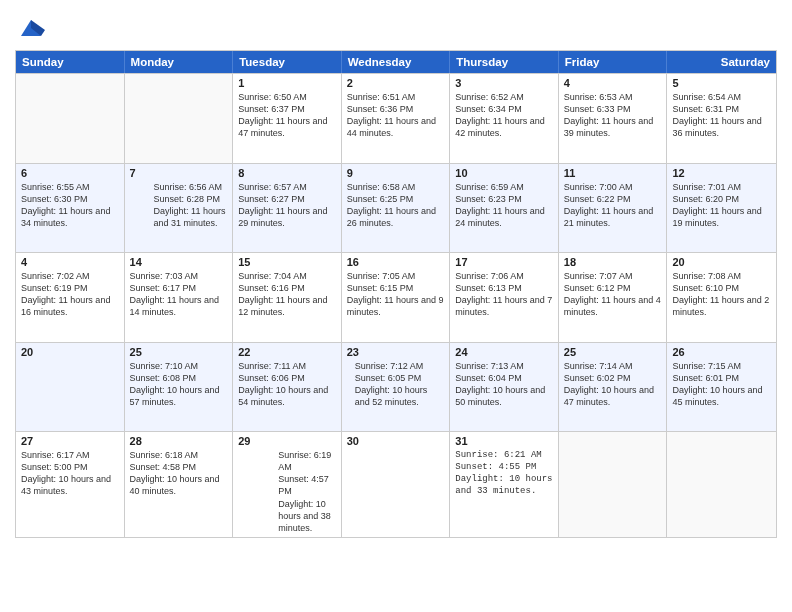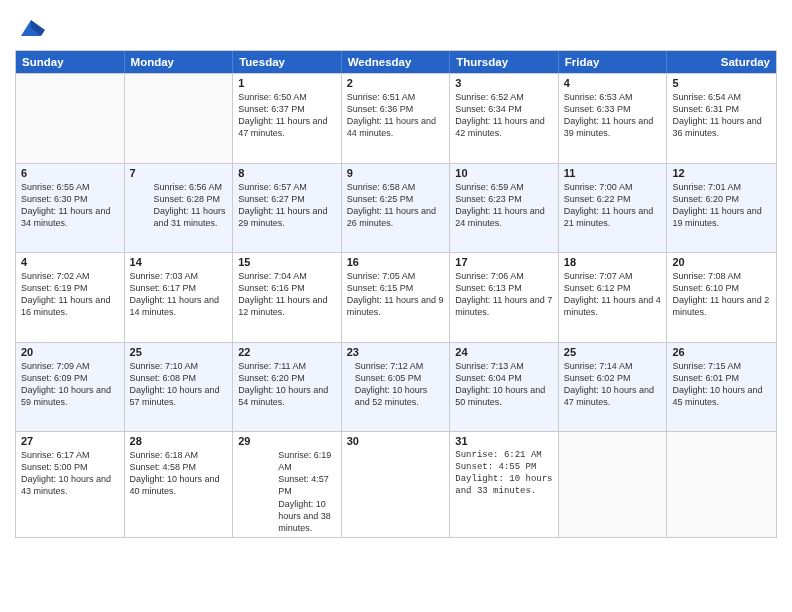--- a/index.html
+++ b/index.html
@@ -263,34 +263,31 @@
           <div class="cal-cell">
             <div class="day-num">20</div>
             <div class="cell-text" style="white-space: pre-line;">Sunrise: 7:08 AM
 Sunset: 6:10 PM
 Daylight: 11 hours and 2 minutes.</div>
           </div>
         </div>
         <div class="cal-row">
           <div class="cal-cell alt-row">
             <div class="day-num">20</div>
-            <div class="cell-text" style="white-space: pre-line;">Sunrise: 7:09 AM
-Sunset: 6:09 PM
-Daylight: 10 hours and 59 minutes.</div>
           </div>
           <div class="cal-cell alt-row">
             <div class="day-num">25</div>
             <div class="cell-text" style="white-space: pre-line;">Sunrise: 7:10 AM
 Sunset: 6:08 PM
 Daylight: 10 hours and 57 minutes.</div>
           </div>
           <div class="cal-cell alt-row">
             <div class="day-num">22</div>
             <div class="cell-text" style="white-space: pre-line;">Sunrise: 7:11 AM
-Sunset: 6:20 PM
+Sunset: 6:06 PM
 Daylight: 10 hours and 54 minutes.</div>
           </div>
           <div class="cal-cell alt-row">
             <div class="day-num">23</div>
             <div class="cell-text" style="white-space: pre-line; margin-left: 8px;">Sunrise: 7:12 AM
 Sunset: 6:05 PM
 Daylight: 10 hours and 52 minutes.</div>
           </div>
           <div class="cal-cell alt-row">
             <div class="day-num">24</div>

